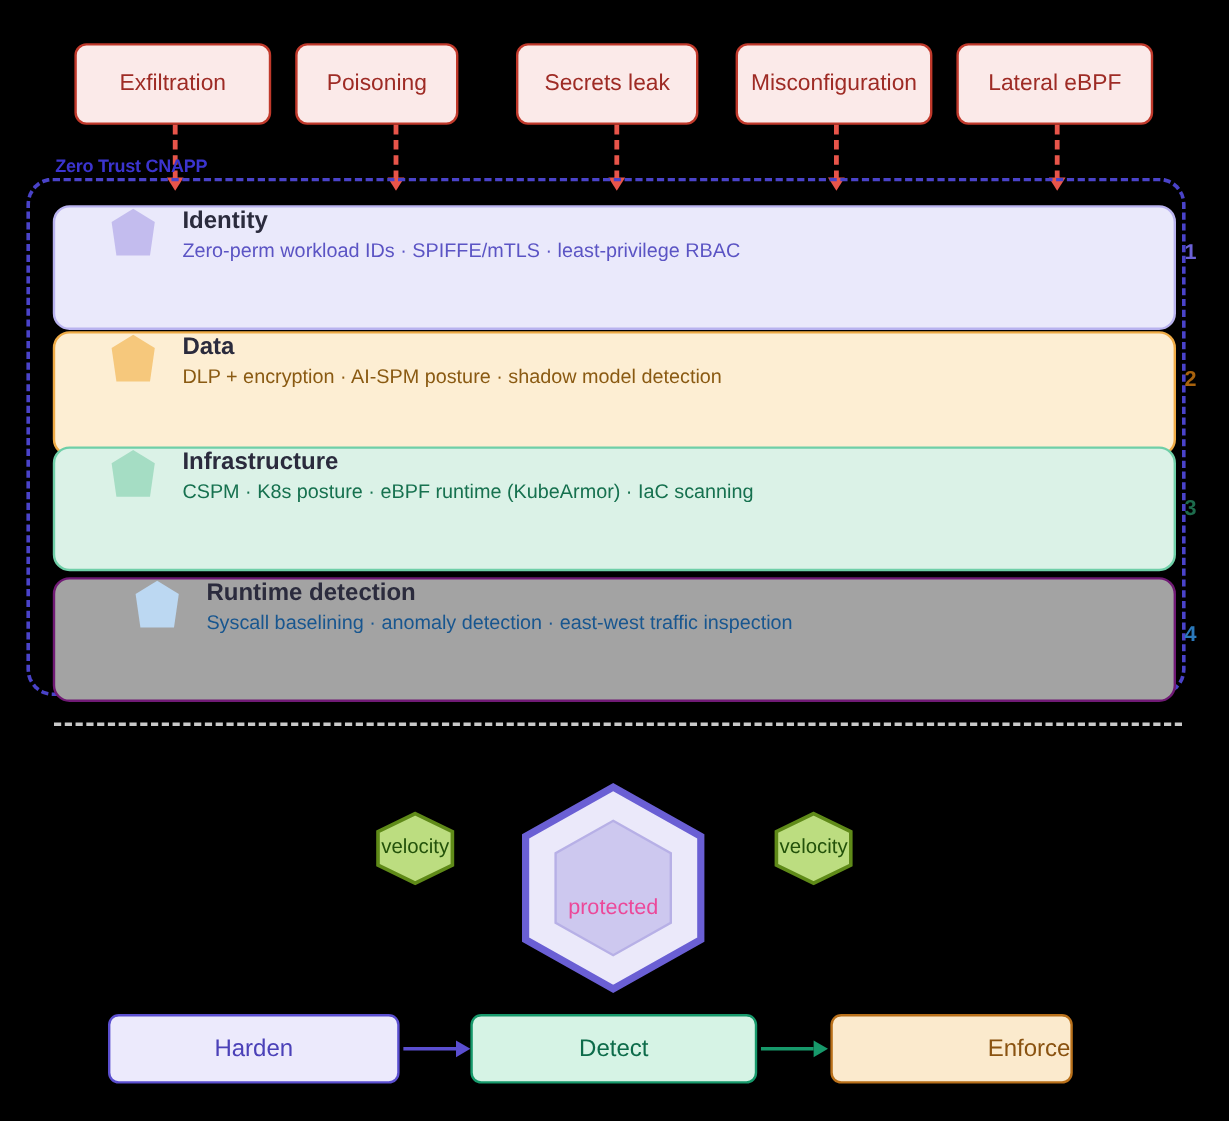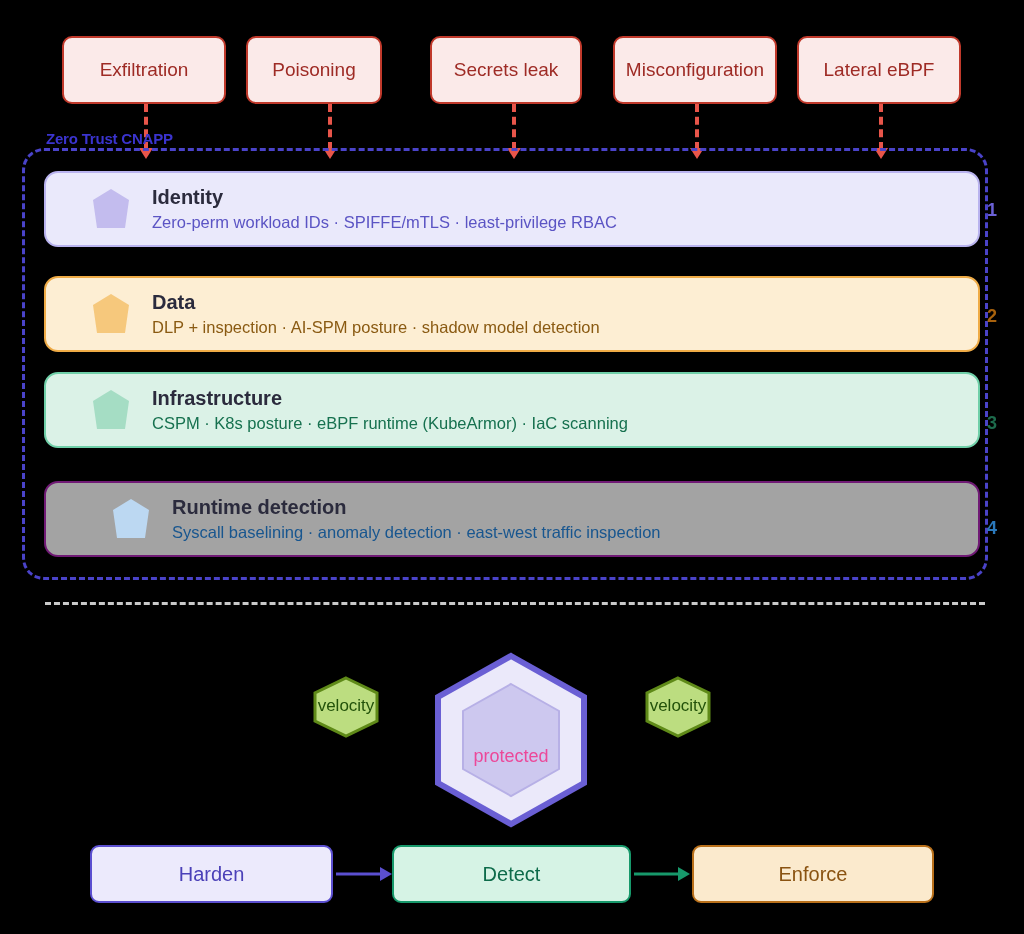--- a/index.html
+++ b/index.html
@@ -55,24 +55,23 @@
     font-weight: 700;
     letter-spacing: -0.2px;
     white-space: nowrap;
   }
 
   
   .layer {
     position: absolute;
     left: 44px;
     width: 936px;
-    height: 76px;
+    height: 104px;
     border-radius: 14px;
     display: flex;
-    align-items: center;
   }
   .layer-icon {
     width: 38px; height: 42px;
     margin-left: 46px; margin-right: 22px;
     flex: 0 0 auto;
   }
   .layer-text { display: flex; flex-direction: column; gap: 5px; }
   .layer-title { font-size: 20px; font-weight: bold; color: #2b2b3d; line-height: 1.1; }
   .layer-sub { font-size: 16.5px; line-height: 1.1; }
 
@@ -184,21 +183,21 @@
     </div>
   </div>
   <div class="layer-num" style="left:980px; top:200px; color:#6b61d6;">1</div>
 
   <div class="layer l-data" style="top:276px;">
     <svg class="layer-icon" viewBox="0 0 38 42">
       <polygon points="19,1 37,12 33,40 5,40 1,12" fill="#f6c87c"></polygon>
     </svg>
     <div class="layer-text">
       <div class="layer-title">Data</div>
-      <div class="layer-sub">DLP + inspection · AI-SPM posture · shadow model detection</div>
+      <div class="layer-sub">DLP + encryption · AI-SPM posture · shadow model detection</div>
     </div>
   </div>
   <div class="layer-num" style="left:980px; top:306px; color:#a8620d;">2</div>
 
   <div class="layer l-infra" style="top:372px;">
     <svg class="layer-icon" viewBox="0 0 38 42">
       <polygon points="19,1 37,12 33,40 5,40 1,12" fill="#a5ddc4"></polygon>
     </svg>
     <div class="layer-text">
       <div class="layer-title">Infrastructure</div>
@@ -253,17 +252,17 @@
 
   <div class="pipe p-detect" style="left:392px; top:845px; width:239px;">
     <span>Detect</span>
   </div>
 
   <svg class="pipe-arrow" style="left:634px; top:858px; width:56px; height:32px;" viewBox="0 0 56 32">
     <line x1="0" y1="16" x2="44" y2="16" stroke="#17996b" stroke-width="3"></line>
     <polygon points="44,9 56,16 44,23" fill="#17996b"></polygon>
   </svg>
 
-  <div class="pipe p-enforce" style="left:692px; top:845px; width:242px;">
+  <div class="pipe p-enforce" style="left:692px; top:845px; width:202px;justify-content:flex-end;">
     <span>Enforce</span>
   </div>
 
 </div>
 
 </body></html>

